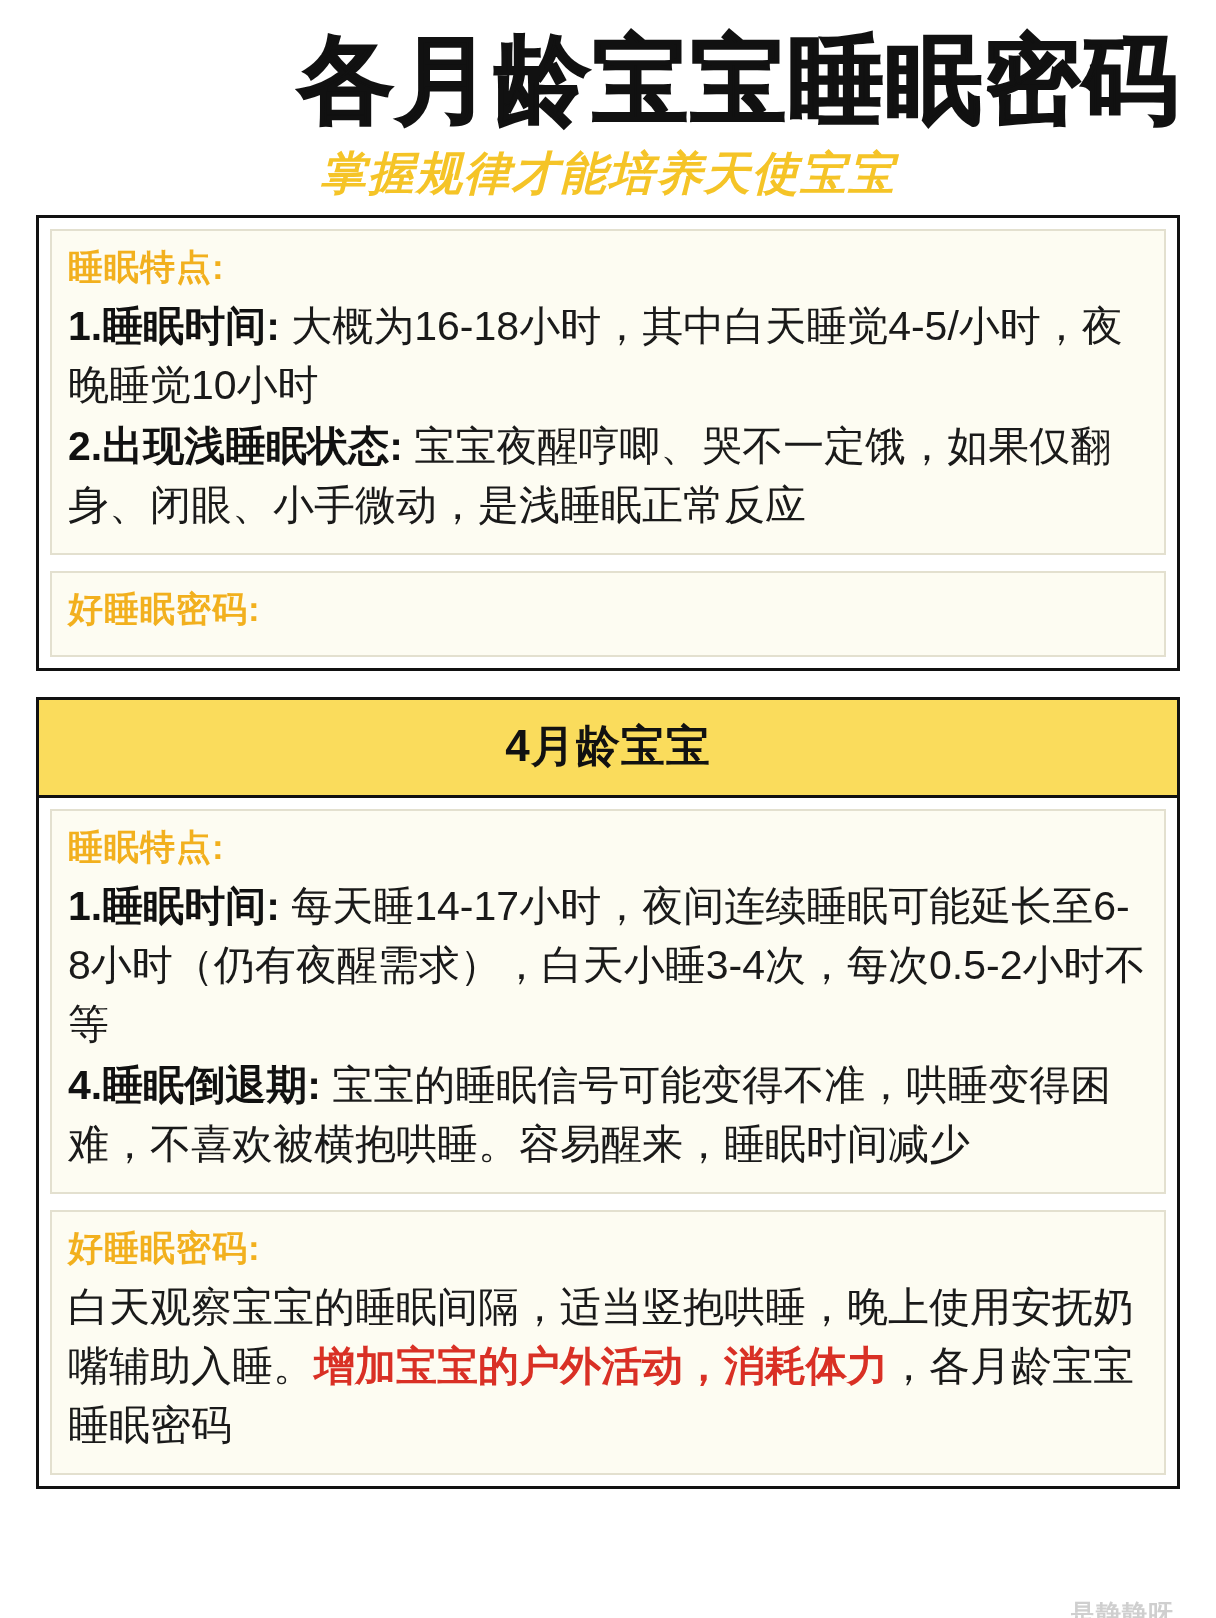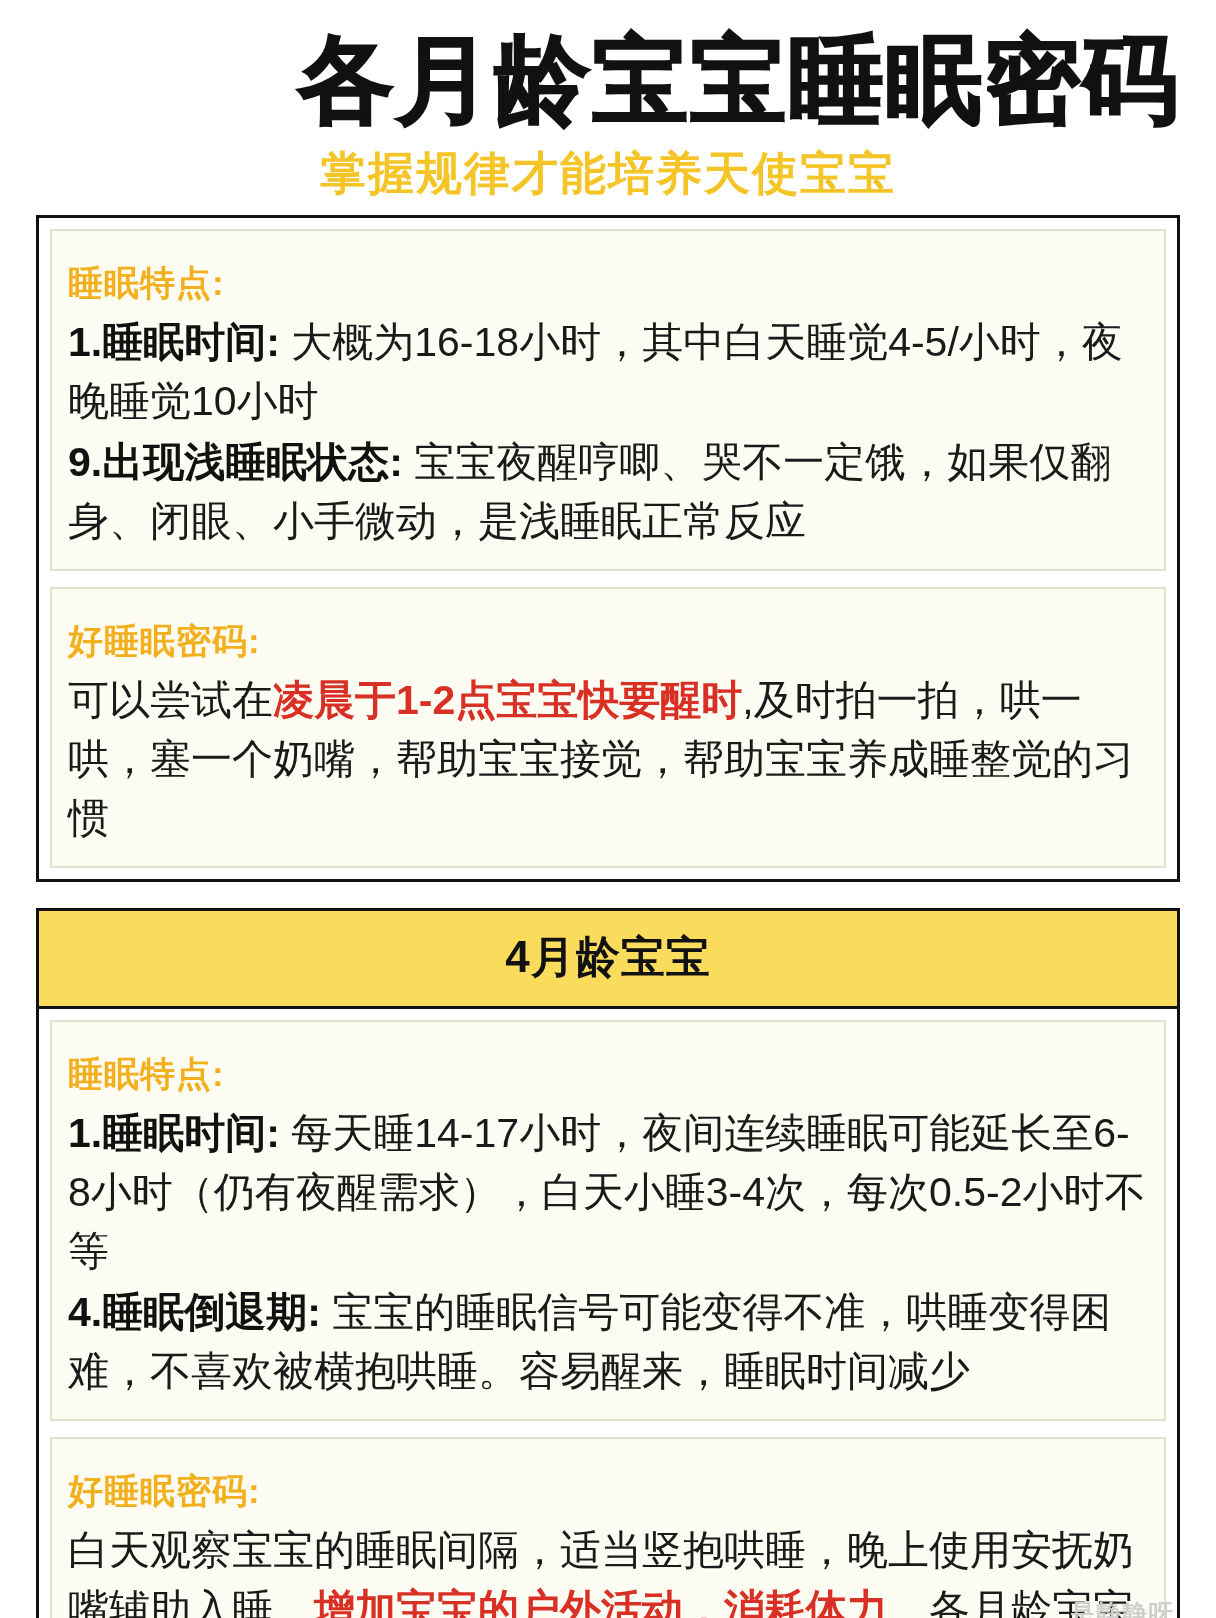--- a/index.html
+++ b/index.html
@@ -33,20 +33,21 @@
     -webkit-text-stroke: 2px #111111;
   }
   .sub-title {
     margin: 12px 0 14px 0;
     text-align: center;
     font-size: 46px;
     line-height: 1.2;
     font-weight: 900;
     color: #F5C427;
     letter-spacing: 2px;
+    font-style: italic;
   }
   
   .section {
     border: 3px solid #111111;
     background: #ffffff;
     margin-bottom: 26px;
   }
   .section-header {
     background: #FADC5C;
     text-align: center;
@@ -54,21 +55,21 @@
     font-weight: 900;
     color: #111111;
     padding: 17px 0 19px 0;
     letter-spacing: 1px;
     border-bottom: 3px solid #111111;
   }
   .block {
     margin: 11px;
     border: 2px solid #E3E0CF;
     background: #FDFCF2;
-    padding: 29px 16px 16px 16px;
+    padding: 13px 16px 16px 16px;
   }
   .block + .block {
     margin-top: 16px;
   }
   .block-title {
     font-size: 35px;
     font-weight: 900;
     color: #F2B01E;
     margin: 0 0 6px 0;
     letter-spacing: 1px;
@@ -109,30 +110,27 @@
 
   <div class="section">
 
     <div class="block">
       <div class="block-title">睡眠特点:</div>
       <p class="line">
         <span class="lead">1.睡眠时间:</span>
         <span>大概为16-18小时，其中白天睡觉4-5/小时，夜晚睡觉10小时</span>
       </p>
       <p class="line">
-        <span class="lead">9.出现浅睡眠状态:</span>
+        <span class="lead">2.出现浅睡眠状态:</span>
         <span>宝宝夜醒哼唧、哭不一定饿，如果仅翻身、闭眼、小手微动，是浅睡眠正常反应</span>
       </p>
     </div>
 
     <div class="block">
       <div class="block-title">好睡眠密码:</div>
-      <p class="line">
-        <span>可以尝试在</span><span class="hl">凌晨于1-2点宝宝快要醒时</span><span>,及时拍一拍，哄一哄，塞一个奶嘴，帮助宝宝接觉，帮助宝宝养成睡整觉的习惯</span>
-      </p>
     </div>
   </div>
 
   <div class="section">
     <div class="section-header">4月龄宝宝</div>
 
     <div class="block">
       <div class="block-title">睡眠特点:</div>
       <p class="line">
         <span class="lead">1.睡眠时间:</span>

